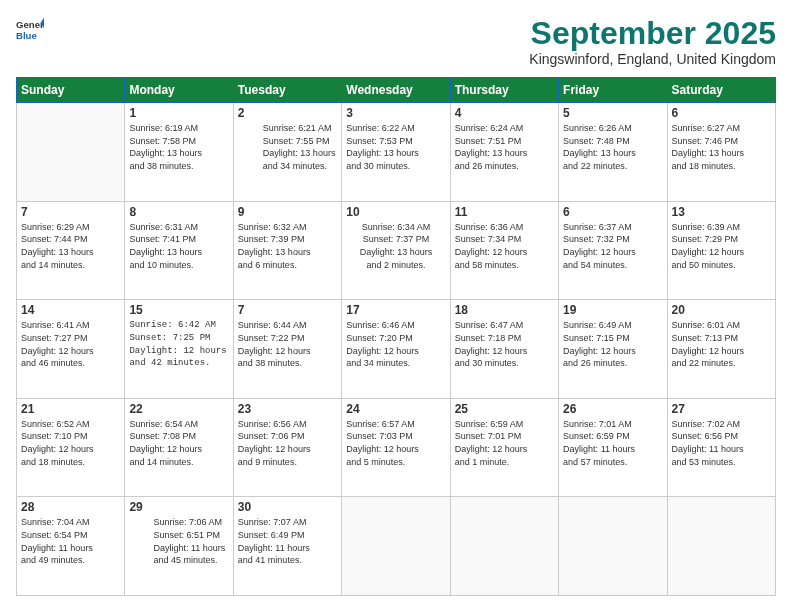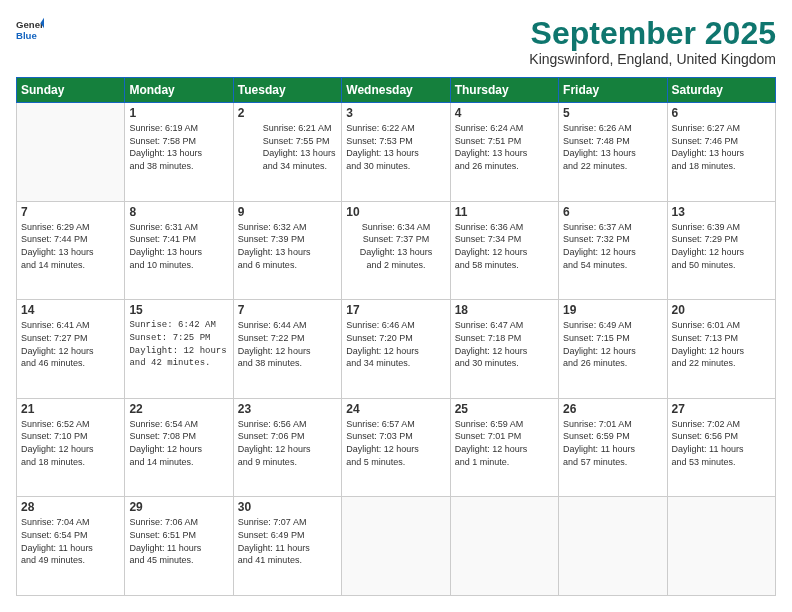--- a/index.html
+++ b/index.html
@@ -317,21 +317,21 @@
         <tr>
           <td>
             <span class="day-number">28</span>
             <div class="cell-text" style="white-space: pre-line;">Sunrise: 7:04 AM
 Sunset: 6:54 PM
 Daylight: 11 hours
 and 49 minutes.</div>
           </td>
           <td>
             <span class="day-number">29</span>
-            <div class="cell-text" style="white-space: pre-line;">Sunrise: 7:06 AM
+            <div class="cell-text" style="white-space: pre-line; margin-left: 24px;">Sunrise: 7:06 AM
 Sunset: 6:51 PM
 Daylight: 11 hours
 and 45 minutes.</div>
           </td>
           <td>
             <span class="day-number">30</span>
             <div class="cell-text" style="white-space: pre-line;">Sunrise: 7:07 AM
 Sunset: 6:49 PM
 Daylight: 11 hours
 and 41 minutes.</div>

